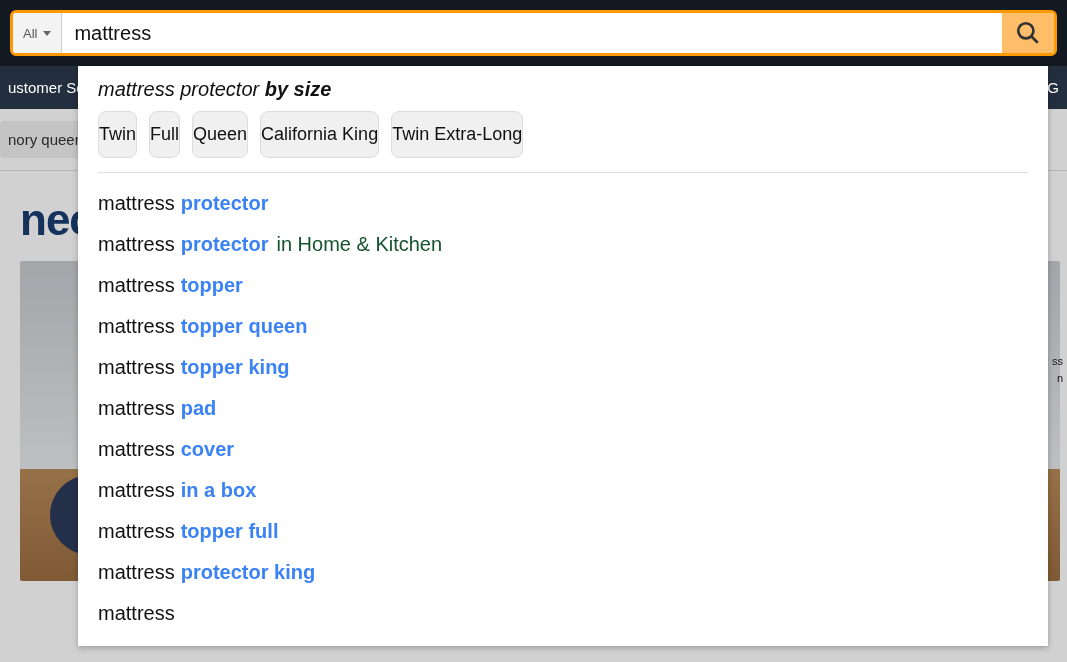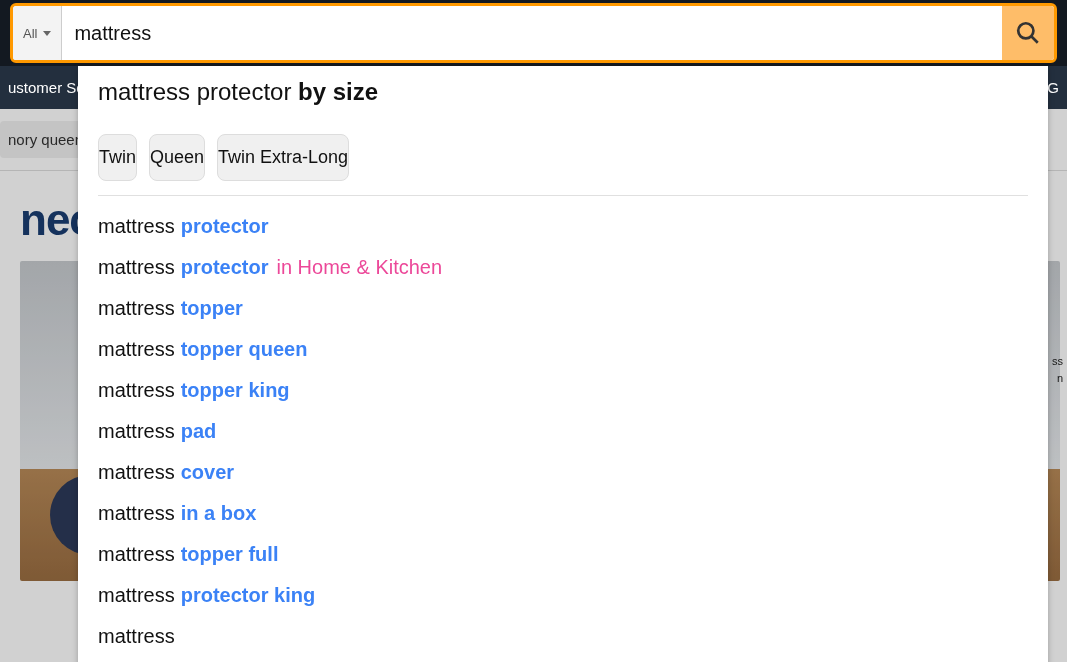--- a/index.html
+++ b/index.html
@@ -16,21 +16,21 @@
       height: 66px;
       width: 100%;
       display: flex;
       align-items: center;
       padding: 5px 10px;
       position: relative;
     }
     .search-wrapper {
       display: flex;
       width: 100%;
-      height: 60px;
+      height: 46px;
       border: 3px solid #ff9900;
       border-radius: 6px;
       overflow: hidden;
       background: #fff;
     }
     .search-category {
       background: #f3f3f3;
       border-right: 1px solid #cdcdcd;
       display: flex;
       align-items: center;
@@ -151,23 +151,24 @@
       position: absolute;
       top: 66px;
       left: 78px;
       width: 970px;
       background: #fff;
       z-index: 10;
       padding: 12px 20px 12px 20px;
       box-shadow: 0 2px 6px rgba(0,0,0,0.25);
     }
     .suggest-header {
-      font-size: 24px;
+      font-size: 20px;
       color: #111;
-      margin-bottom: 28px;
+      margin-bottom: 10px;
+      font-style: italic;
     }
     .suggest-header .bold { font-weight: 700; }
     .size-chips {
       display: flex;
       gap: 12px;
       margin-bottom: 14px;
     }
     .chip {
       background: #f0f0f0;
       border: 1px solid #ddd;
@@ -188,21 +189,21 @@
     .suggest-item {
       padding: 9px 0;
       font-size: 20px;
       color: #111;
       cursor: pointer;
       display: flex;
       gap: 6px;
     }
     .suggest-item .normal { font-weight: 400; color: #111; }
     .suggest-item .bold { font-weight: 700; color: #3b82f6; }
-    .suggest-item .context { font-weight: 400; color: #ec4899; margin-left: 2px; }
+    .suggest-item .context { font-weight: 400; color: #14532d; margin-left: 2px; }
   </style>
 </head>
 <body>
 
 <div class="top-bar">
   <div class="search-wrapper">
     <div class="search-category">
       <span>All</span>
       <span class="caret"></span>
     </div>
@@ -236,21 +237,23 @@
 </div>
 
 <div class="dim-overlay"></div>
 
 <div class="suggestions">
   <div class="suggest-header">
     <span>mattress protector </span><span class="bold">by size</span>
   </div>
   <div class="size-chips">
     <div class="chip">Twin</div>
+    <div class="chip">Full</div>
     <div class="chip">Queen</div>
+    <div class="chip">California King</div>
     <div class="chip">Twin Extra-Long</div>
   </div>
   <hr class="suggest-divider">
   <ul class="suggest-list">
     <li class="suggest-item">
       <span class="normal">mattress </span>
         <span class="bold">protector</span>
         <span class="context"></span>
     </li>
     <li class="suggest-item">

